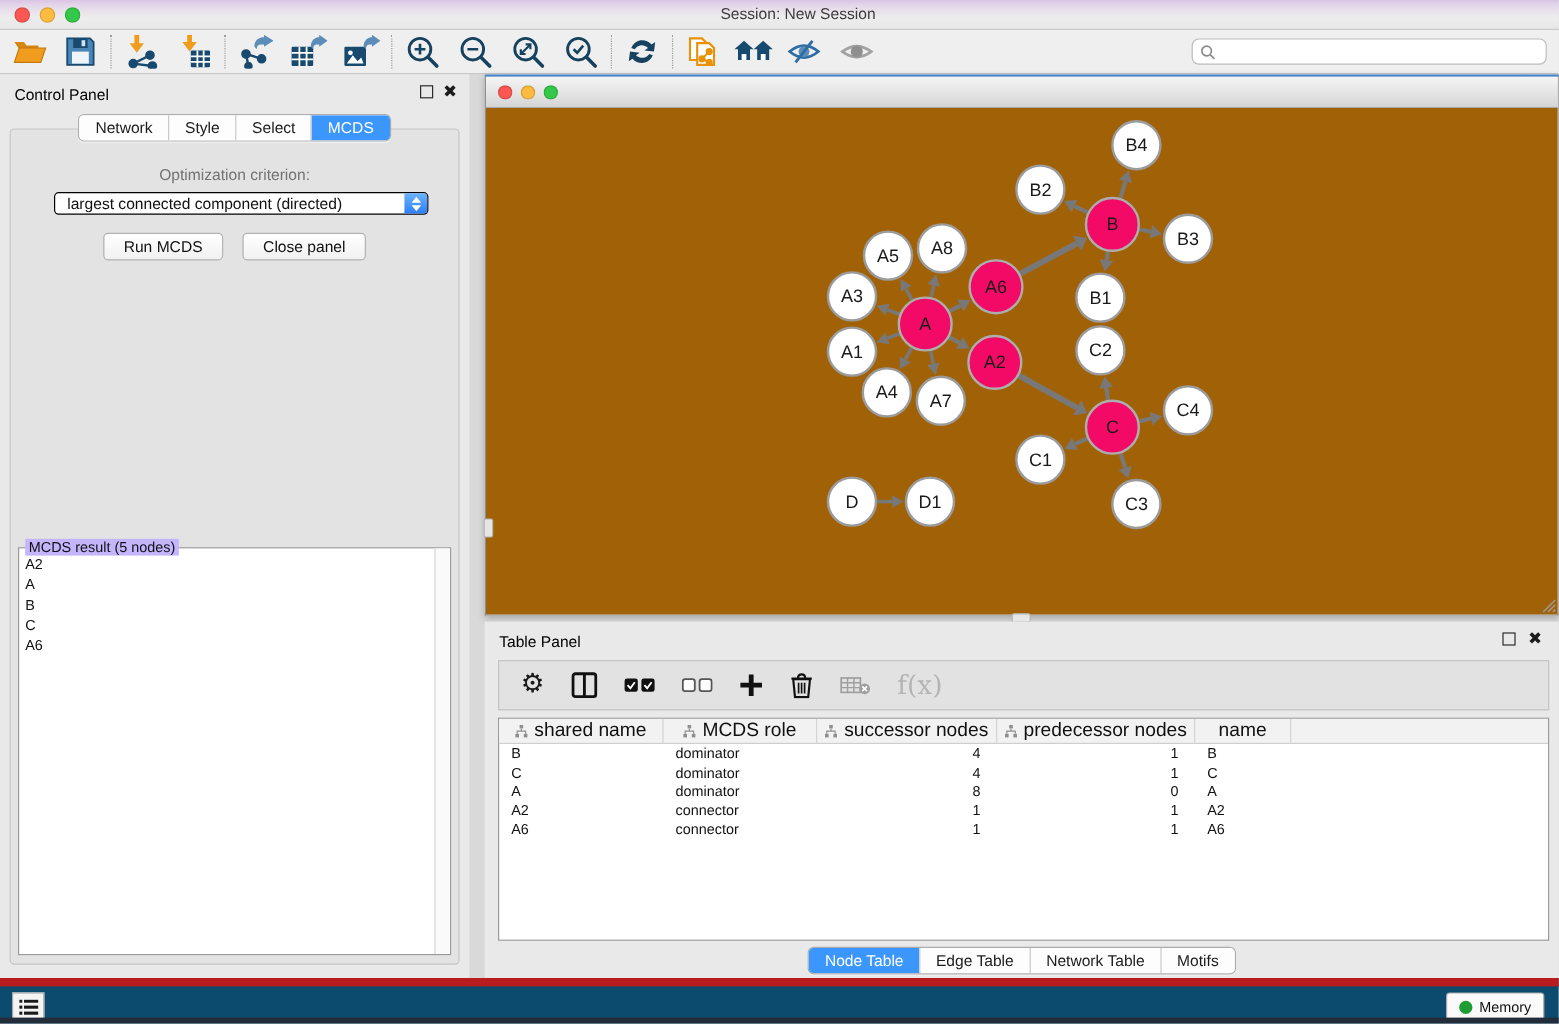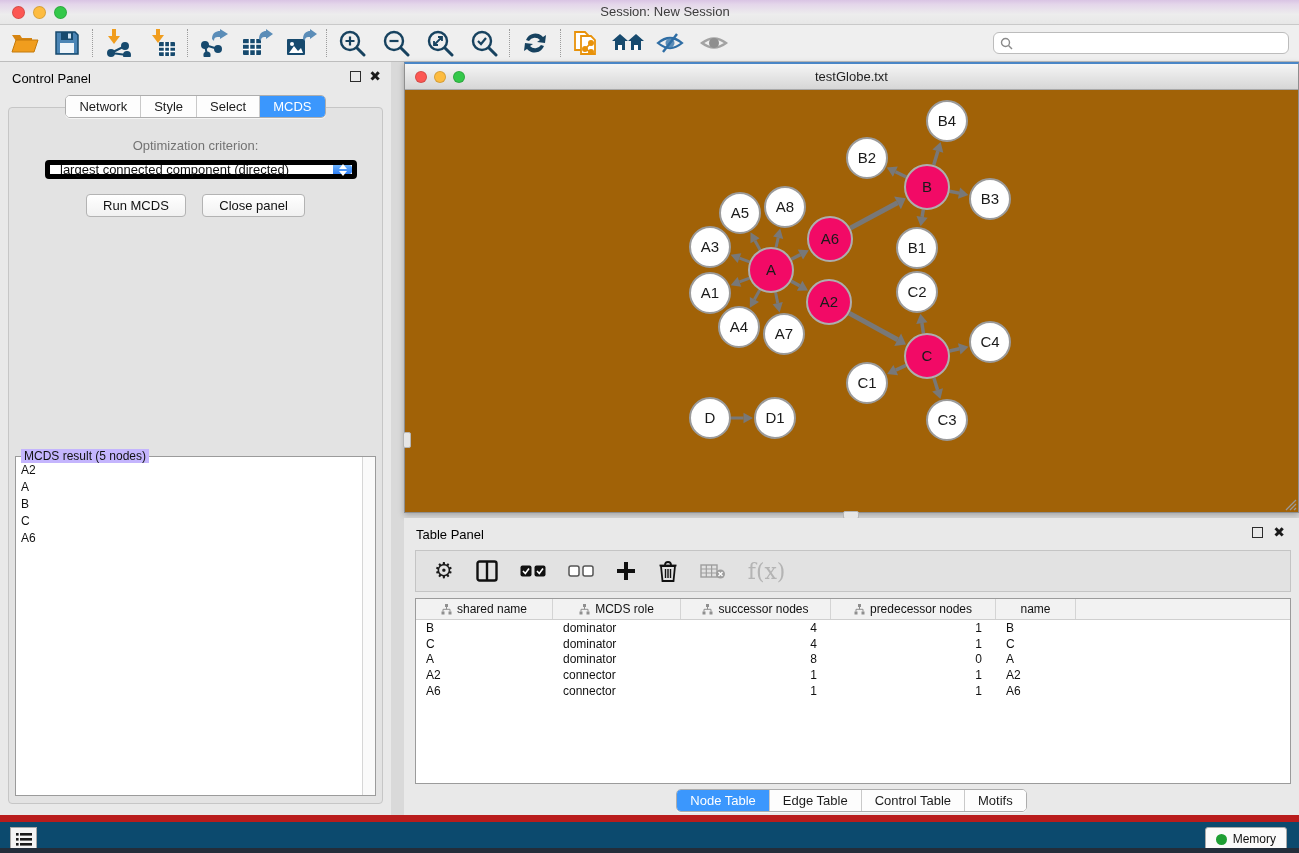--- a/index.html
+++ b/index.html
@@ -38,21 +38,21 @@
     box-shadow:0 1px 0 rgba(255,255,255,.6); }
   .seg-item { padding:3px 13px; font-size:13px; color:#1c1c1c; border-left:1px solid #c9c9c9; background:#fdfdfd; cursor:default; }
   .seg-item:first-child { border-left:none; }
   .seg-item.active { background:#3b97fd; color:#fff; }
   .cp-tabs { position:absolute; left:0; right:0; top:33px; text-align:center; z-index:2; }
 
   .cp-box { position:absolute; left:8px; top:45px; width:375px; height:697px;
     background:#e3e3e3; border:1px solid #c6c6c6; border-radius:4px; }
   .opt-label { position:absolute; left:0; right:0; top:30px; text-align:center; font-size:13px; color:#737373; }
   .dropdown { position:absolute; left:36px; top:52px; width:312px; height:19px; background:#fff;
-    border:5px solid #000000; border-radius:4px; display:flex; align-items:center; }
+    border:1px solid #000000; border-radius:4px; display:flex; align-items:center; }
   .dropdown .dd-text { flex:1; font-size:13px; color:#111; padding-left:10px; white-space:nowrap; overflow:hidden; }
   .dd-stepper { width:19px; height:100%; border-radius:0 3px 3px 0;
     background:linear-gradient(#6db3fc,#2d7ef6); display:flex; flex-direction:column; align-items:center; justify-content:center; gap:2px; }
   .dd-up { width:0; height:0; border-left:4px solid transparent; border-right:4px solid transparent; border-bottom:5px solid #fff; }
   .dd-down { width:0; height:0; border-left:4px solid transparent; border-right:4px solid transparent; border-top:5px solid #fff; }
   .cp-buttons { position:absolute; left:0; right:0; top:86px; text-align:center; }
   .mac-btn { display:inline-block; padding:3px 16px; font-size:13px; color:#111; font-family:inherit;
     background:linear-gradient(#ffffff,#f1f1f1); border:1px solid #b3b3b3; border-radius:4px; margin:0 6px; }
 
   .result-box { position:absolute; left:6px; top:348px; width:361px; height:340px; background:#fff; border:1px solid #9b9b9b; }
@@ -81,21 +81,21 @@
   .table-panel { position:absolute; left:404px; top:518px; width:895px; height:297px; background:#e9e9e9; }
   .tp-float { right:36px; } .tp-close { right:14px; }
   .tp-toolbar { position:absolute; left:11px; top:32px; width:876px; height:42px; background:#e2e2e2;
     border:1px solid #c4c4c4; display:flex; align-items:center; gap:22px; padding-left:18px; }
   .tp-icon { display:flex; align-items:center; justify-content:center; height:30px; }
   .gear-glyph { font-family:"DejaVu Sans",sans-serif; font-size:22px; color:#1a1a1a; line-height:26px; }
   .fx-glyph { font-family:"DejaVu Serif",serif; font-size:22px; color:#b4b4b4; }
 
   .data-table { position:absolute; left:11px; top:80px; width:876px; height:186px; background:#fff; border:1px solid #9b9b9b; overflow:hidden; }
   .dt-header { display:flex; height:21px; background:#f2f2f2; border-bottom:1px solid #cfcfcf; }
-  .dt-hcell { display:flex; align-items:center; justify-content:center; gap:5px; font-size:12px; color:#111;
+  .dt-hcell { display:flex; align-items:center; justify-content:center; gap:5px; font-size:16px; color:#111;
     border-right:1px solid #d4d4d4; overflow:hidden; }
   .dt-row { display:flex; height:15.7px; align-items:center; }
   .dt-cell { font-size:12px; color:#111; overflow:hidden; white-space:nowrap; }
   .dt-cell.left { text-align:left; padding-left:10px; }
   .dt-cell.right { text-align:right; padding-right:14px; }
 
   .tp-tabs { position:absolute; left:0; right:0; top:271px; text-align:center; }
 
   
   .status-bar { position:absolute; left:0; top:815px; width:1299px; height:41px; background:#0c4a6e; border-top:7px solid #b91c1c; }
@@ -308,21 +308,20 @@
   </div>
 </div>
 
 <div class="net-window">
   <div class="net-titlebar">
     <div class="net-lights">
       <span class="light red"></span>
       <span class="light yellow"></span>
       <span class="light green"></span>
     </div>
-    <div class="net-title">testGlobe.txt</div>
   </div>
   <div class="net-canvas">
     <svg id="graph-svg" width="891" height="421">
         <line x1="344.5" y1="171.9" x2="334.5" y2="168.1" stroke="#787878" stroke-width="3"></line>
         <polygon points="325.6,164.8 336.3,163.2 332.6,173.0" fill="#787878"></polygon>
         <line x1="355.0" y1="159.8" x2="350.0" y2="150.7" stroke="#787878" stroke-width="3"></line>
         <polygon points="345.5,142.3 354.6,148.2 345.5,153.2" fill="#787878"></polygon>
         <line x1="371.0" y1="157.5" x2="373.2" y2="147.7" stroke="#787878" stroke-width="3"></line>
         <polygon points="375.2,138.5 378.2,148.9 368.1,146.6" fill="#787878"></polygon>
         <line x1="344.5" y1="188.1" x2="334.5" y2="191.9" stroke="#787878" stroke-width="3"></line>
@@ -542,21 +541,21 @@
           <div class="dt-cell left" style="width: 128px;">connector</div>
           <div class="dt-cell right" style="width: 150px;">1</div>
           <div class="dt-cell right" style="width: 165px;">1</div>
           <div class="dt-cell left" style="width: 80px;">A6</div>
         </div>
       </div>
   </div>
   <div class="tp-tabs"><span class="seg" id="tp-tabs-seg">
         <span class="seg-item active">Node Table</span>
         <span class="seg-item">Edge Table</span>
-        <span class="seg-item">Control Table</span>
+        <span class="seg-item">Network Table</span>
         <span class="seg-item">Motifs</span>
       </span></div>
 </div>
 
 <div class="status-bar">
   <span class="list-btn">
     <svg width="16" height="13" viewBox="0 0 16 13">
         <g fill="#1a1a1a">
           <rect x="0" y="0" width="2.6" height="2.6"></rect>
           <rect x="4" y="0" width="12" height="2.6"></rect>

